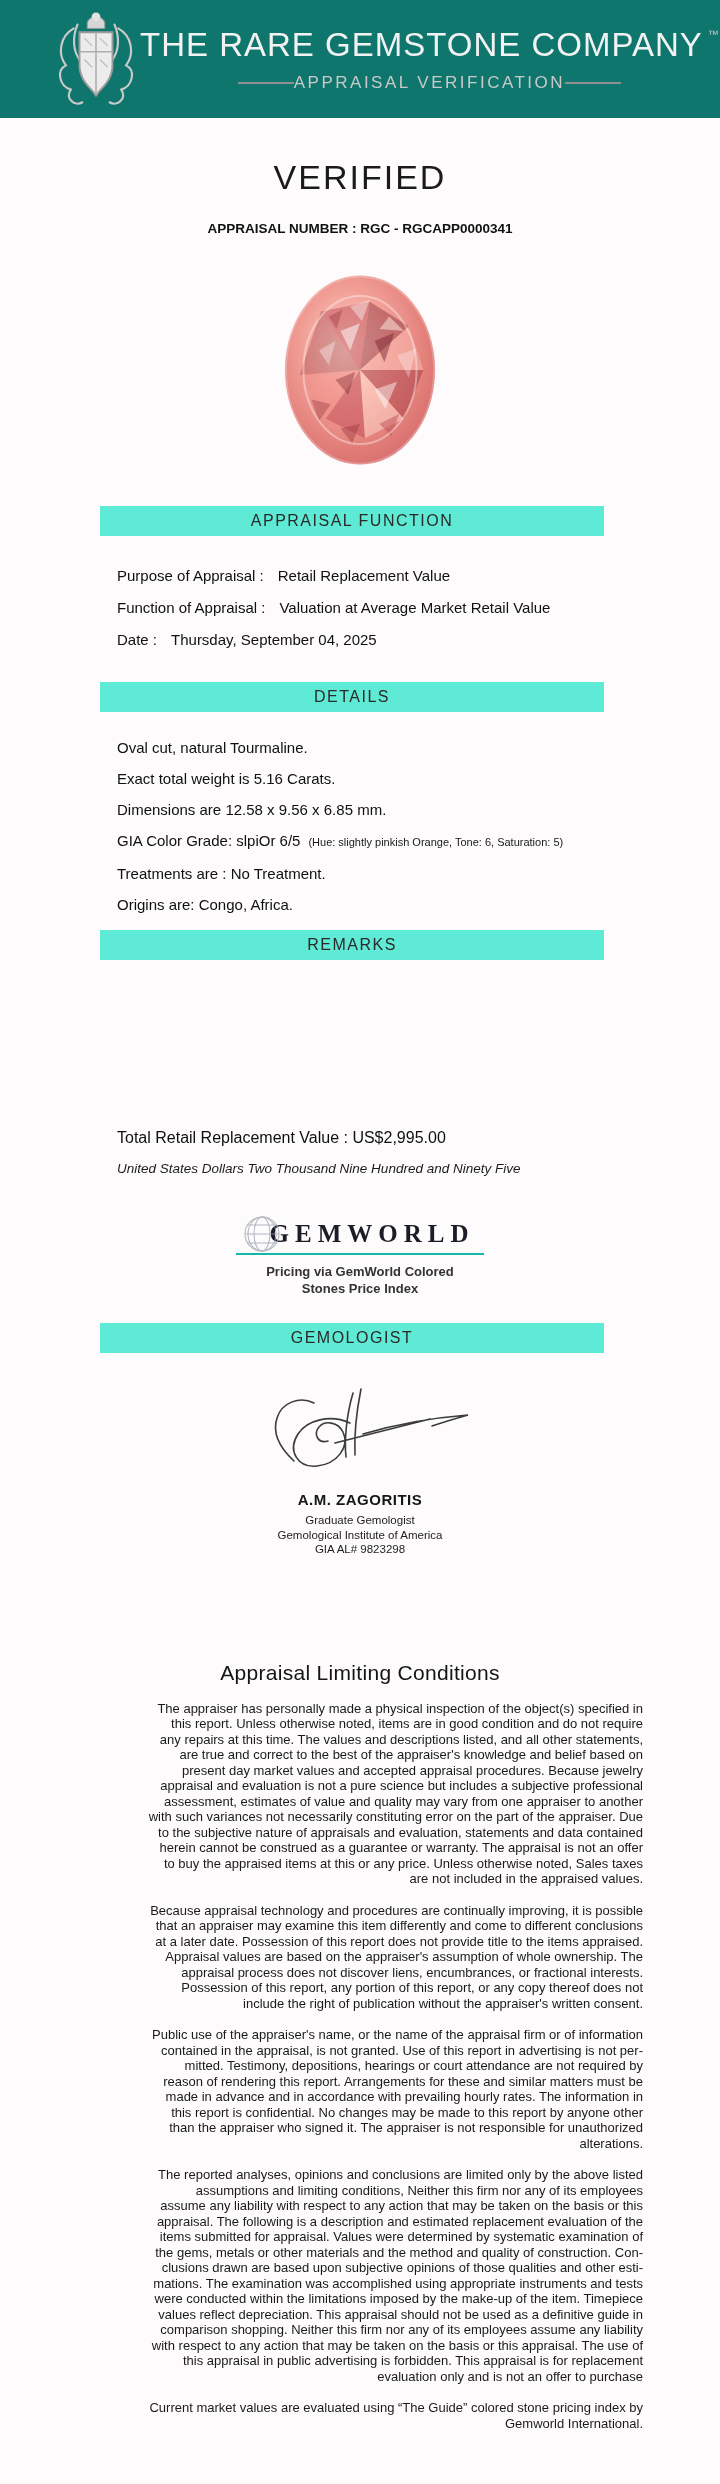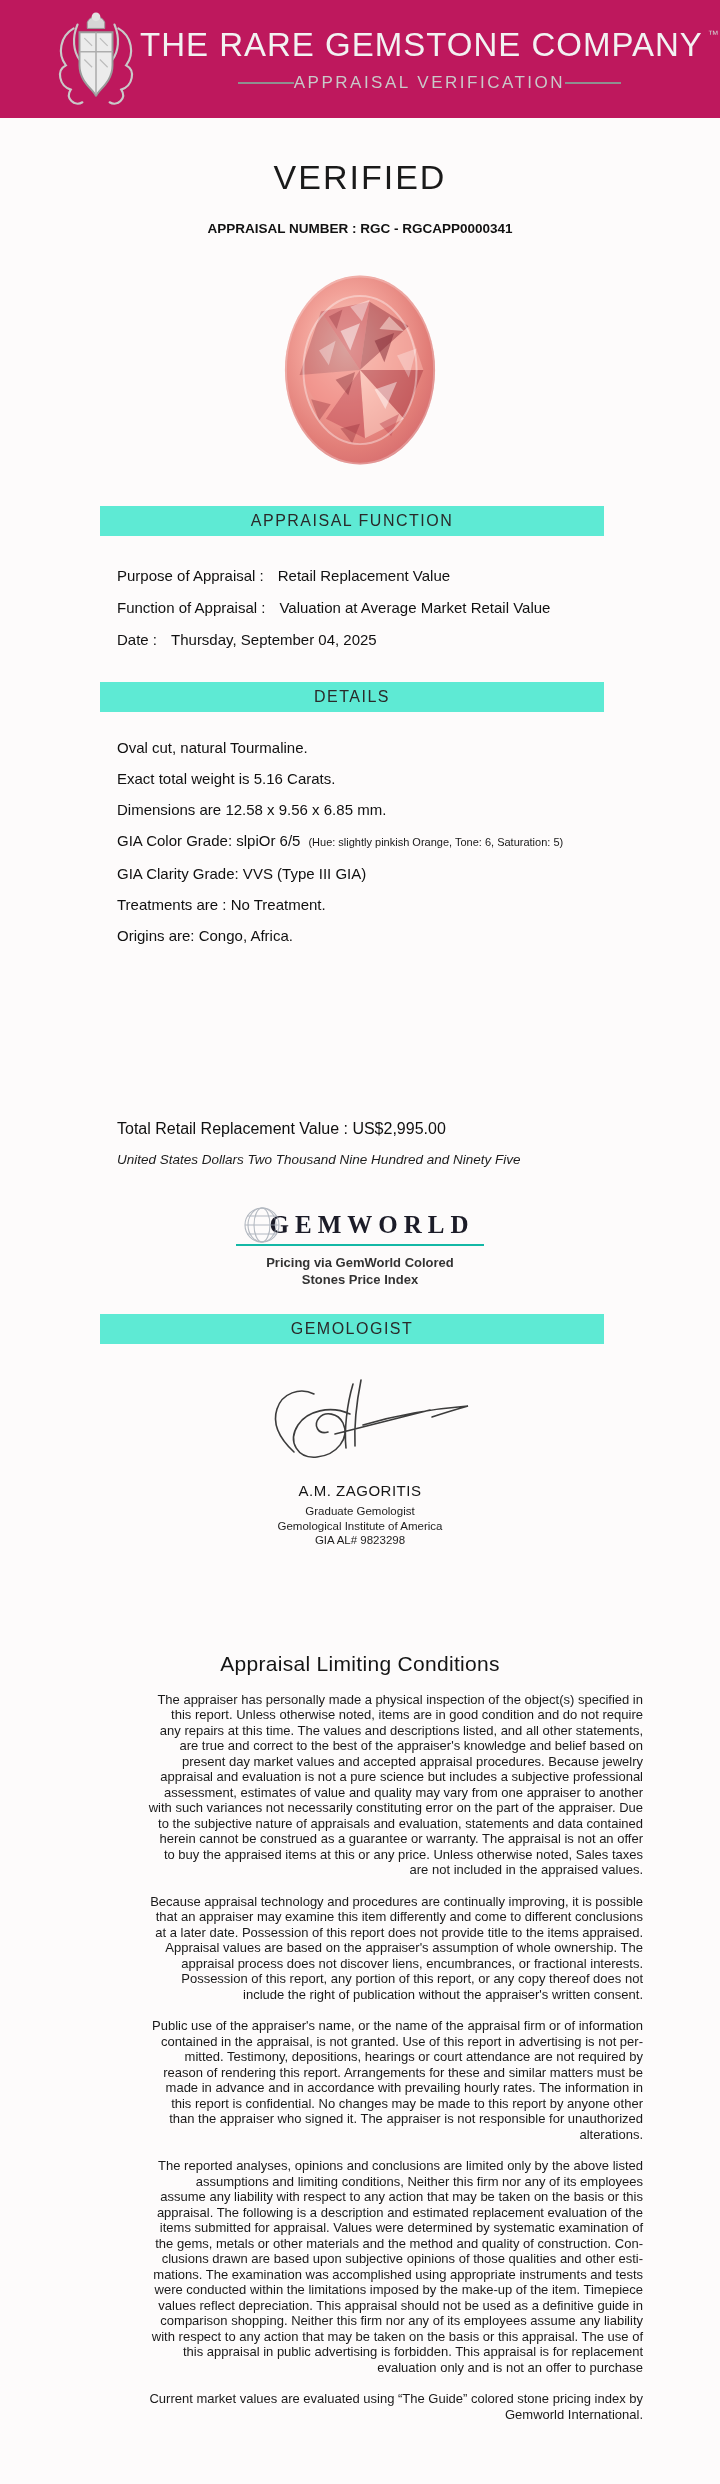--- a/index.html
+++ b/index.html
@@ -4,21 +4,21 @@
 <style>
   html,body{margin:0;padding:0;}
   body{
     width:720px;min-height:2484px;background:#fdfbfb;color:#141414;
     font-family:"Liberation Sans", sans-serif;-webkit-font-smoothing:antialiased;
   }
   .page{width:720px;position:relative;}
 
   
   .header{
-    height:118px;background:#be185d;display:flex;align-items:center;
+    height:118px;background:#0f766e;display:flex;align-items:center;
     padding-left:52px;box-sizing:border-box;
   }
   .crest{width:88px;height:102px;flex:0 0 auto;margin-top:2px;}
   .brand{flex:1;text-align:center;padding-right:34px;}
   .brand-name{
     font-size:33px;color:#f2f2f2;font-weight:400;letter-spacing:1px;white-space:nowrap;
   }
   .brand-name sup{font-size:11px;color:#cfcfcf;vertical-align:18px;margin-left:5px;letter-spacing:0;}
   .brand-sub{
     margin-top:9px;display:flex;align-items:center;justify-content:center;
@@ -76,21 +76,21 @@
     padding:2px 10px 5px 34px;border-bottom:2px solid #14b8a6;white-space:nowrap;
   }
   .gw-globe{position:absolute;left:6px;top:-4px;opacity:.75;}
   .gw-caption{
     margin-top:8px;font-size:13px;font-weight:bold;color:#333;line-height:17px;white-space:pre-line;
   }
 
   
   .signature-wrap{margin:28px auto 0 auto;width:260px;}
   .gemologist-id{text-align:center;margin-top:6px;}
-  .gemologist-name{font-size:15px;color:#161616;letter-spacing:.5px;}
+  .gemologist-name{font-size:15px;color:#161616;letter-spacing:.5px;font-weight:bold;}
   .gemologist-sub{font-size:11.5px;color:#1d1d1d;line-height:14.5px;margin-top:5px;white-space:pre-line;}
 
   
   .conditions{margin-top:104px;}
   .conditions-title{
     margin:0;text-align:center;font-size:21px;font-weight:400;color:#141414;letter-spacing:.3px;
   }
   .conditions-pars{width:566px;margin:16px auto 0 auto;}
   .cond-par{
     margin:0 0 16px 0;font-size:13px;line-height:15.5px;color:#1a1a1a;
@@ -173,26 +173,26 @@
 
   <div class="section-bar sb-mt-std">DETAILS</div>
   <div class="details-block">
     <div>
         <p class="detail-line">Oval cut, natural Tourmaline.</p>
         <p class="detail-line">Exact total weight is 5.16 Carats.</p>
         <p class="detail-line">Dimensions are 12.58 x 9.56 x 6.85 mm.</p>
       </div>
     <p class="detail-line"><span>GIA Color Grade: slpiOr 6/5</span><span class="cg-note">(Hue: slightly pinkish Orange, Tone: 6, Saturation: 5)</span></p>
     <div>
-        <p class="detail-line">GIA Clarity Grade: VVS (Type III GIA)</p>
         <p class="detail-line">Treatments are : No Treatment.</p>
         <p class="detail-line">Origins are: Congo, Africa.</p>
       </div>
   </div>
 
+  <div class="section-bar sb-mt-none">REMARKS</div>
   <div class="remarks-spacer"></div>
 
   <div class="valuation-block">
     <div class="valuation-total"><span>Total Retail Replacement Value :</span> <span>US$2,995.00</span></div>
     <div class="valuation-words">United States Dollars Two Thousand Nine Hundred and Ninety Five</div>
   </div>
 
   <div class="gemworld">
     <div class="gw-inner">
       <span class="gw-logo">

